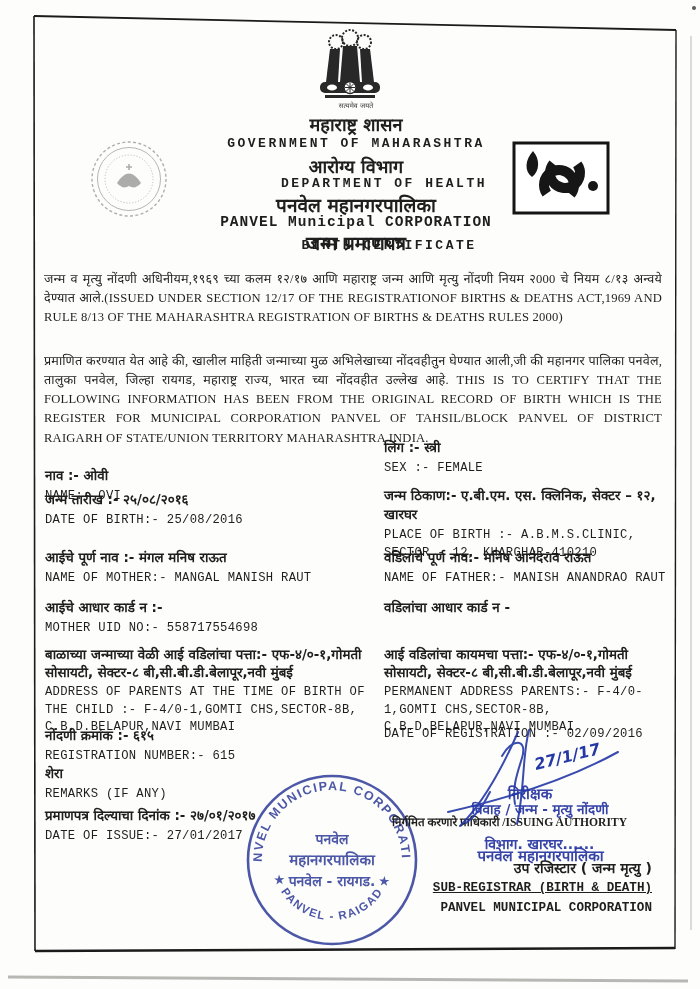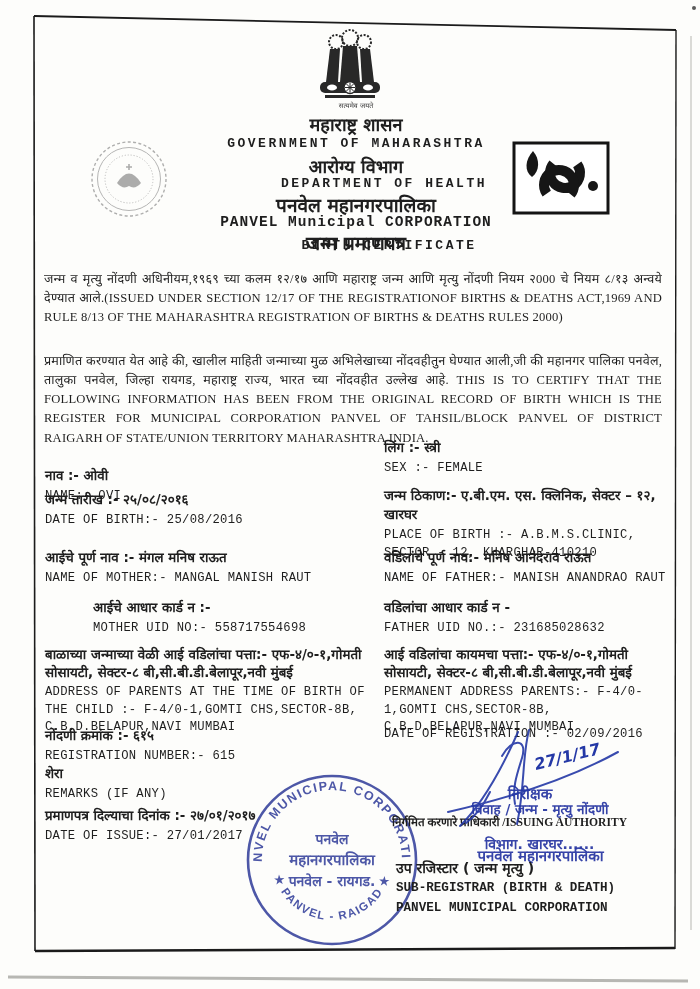--- a/index.html
+++ b/index.html
@@ -103,27 +103,26 @@
 
   <div class="abs f colL" style="top:548px;">
     <div class="deva mr">आईचे पूर्ण नाव :-   मंगल मनिष राऊत</div>
     <div class="mono en">NAME OF MOTHER:- MANGAL MANISH RAUT</div>
   </div>
   <div class="abs f colR" style="top:548px;">
     <div class="deva mr">वडिलांचे पूर्ण नाव:-  मनिष आनंदराव राऊत</div>
     <div class="mono en">NAME OF FATHER:- MANISH ANANDRAO RAUT</div>
   </div>
 
-  <div class="abs f colL" style="top:598px;margin-left:48px;">
+  <div class="abs f colL" style="top:598px;">
     <div class="deva mr">आईचे आधार कार्ड न :-</div>
     <div class="mono en">MOTHER UID NO:-  558717554698</div>
   </div>
   <div class="abs f colR" style="top:598px;">
     <div class="deva mr">वडिलांचा आधार कार्ड न -</div>
-    <div class="mono en">FATHER UID NO.:- 231685028632</div>
   </div>
 
   <div class="abs f colL" style="top:646px;">
     <div class="deva mr" style="line-height:17.5px;">बाळाच्या जन्माच्या वेळी आई वडिलांचा पत्ता:- एफ-४/०-१,गोमती सोसायटी, सेक्टर-८ बी,सी.बी.डी.बेलापूर,नवी मुंबई</div>
     <div class="mono en">ADDRESS OF PARENTS AT THE TIME OF BIRTH OF THE CHILD :- F-4/0-1,GOMTI CHS,SECTOR-8B, C.B.D.BELAPUR,NAVI MUMBAI</div>
   </div>
   <div class="abs f colR" style="top:646px;">
     <div class="deva mr" style="line-height:17.5px;">आई वडिलांचा कायमचा पत्ता:- एफ-४/०-१,गोमती सोसायटी, सेक्टर-८ बी,सी.बी.डी.बेलापूर,नवी मुंबई</div>
     <div class="mono en">PERMANENT ADDRESS PARENTS:- F-4/0-1,GOMTI CHS,SECTOR-8B, C.B.D.BELAPUR,NAVI MUMBAI</div>
   </div>
@@ -172,20 +171,20 @@
     <g stroke="#2438a6" stroke-width="2" fill="none" opacity=".9" stroke-linecap="round">
       <path d="M86,6 C72,38 54,74 28,100"></path>
       <path d="M97,4 C90,30 93,62 85,98"></path>
       <path d="M70,30 C80,12 96,12 90,32 C85,48 80,62 83,78"></path>
       <path d="M16,86 C60,76 128,58 186,26"></path>
       <path d="M58,66 C52,78 44,90 34,97"></path>
     </g>
     <text x="104" y="44" transform="rotate(-14 104 44)" fill="#2438a6" font-size="16" font-style="italic" font-weight="bold" font-family="DejaVu Sans, sans-serif">27/1/17</text>
   </svg>
 
-  <div class="abs" style="left:396px;top:858px;width:256px;text-align:left;">
+  <div class="abs" style="left:396px;top:858px;width:256px;text-align:right;">
     <div class="deva b" style="font-size:14px;line-height:20px;">उप रजिस्टार ( जन्म मृत्यु )</div>
-    <div class="mono b" style="font-size:12.6px;line-height:20px;">SUB-REGISTRAR  (BIRTH &amp; DEATH)</div>
+    <div class="mono b" style="font-size:12.6px;line-height:20px;text-decoration:underline;">SUB-REGISTRAR  (BIRTH &amp; DEATH)</div>
     <div class="mono b" style="font-size:12.6px;line-height:20px;">PANVEL  MUNICIPAL CORPORATION</div>
   </div>
 
 
 </div>
 
 </body></html>

